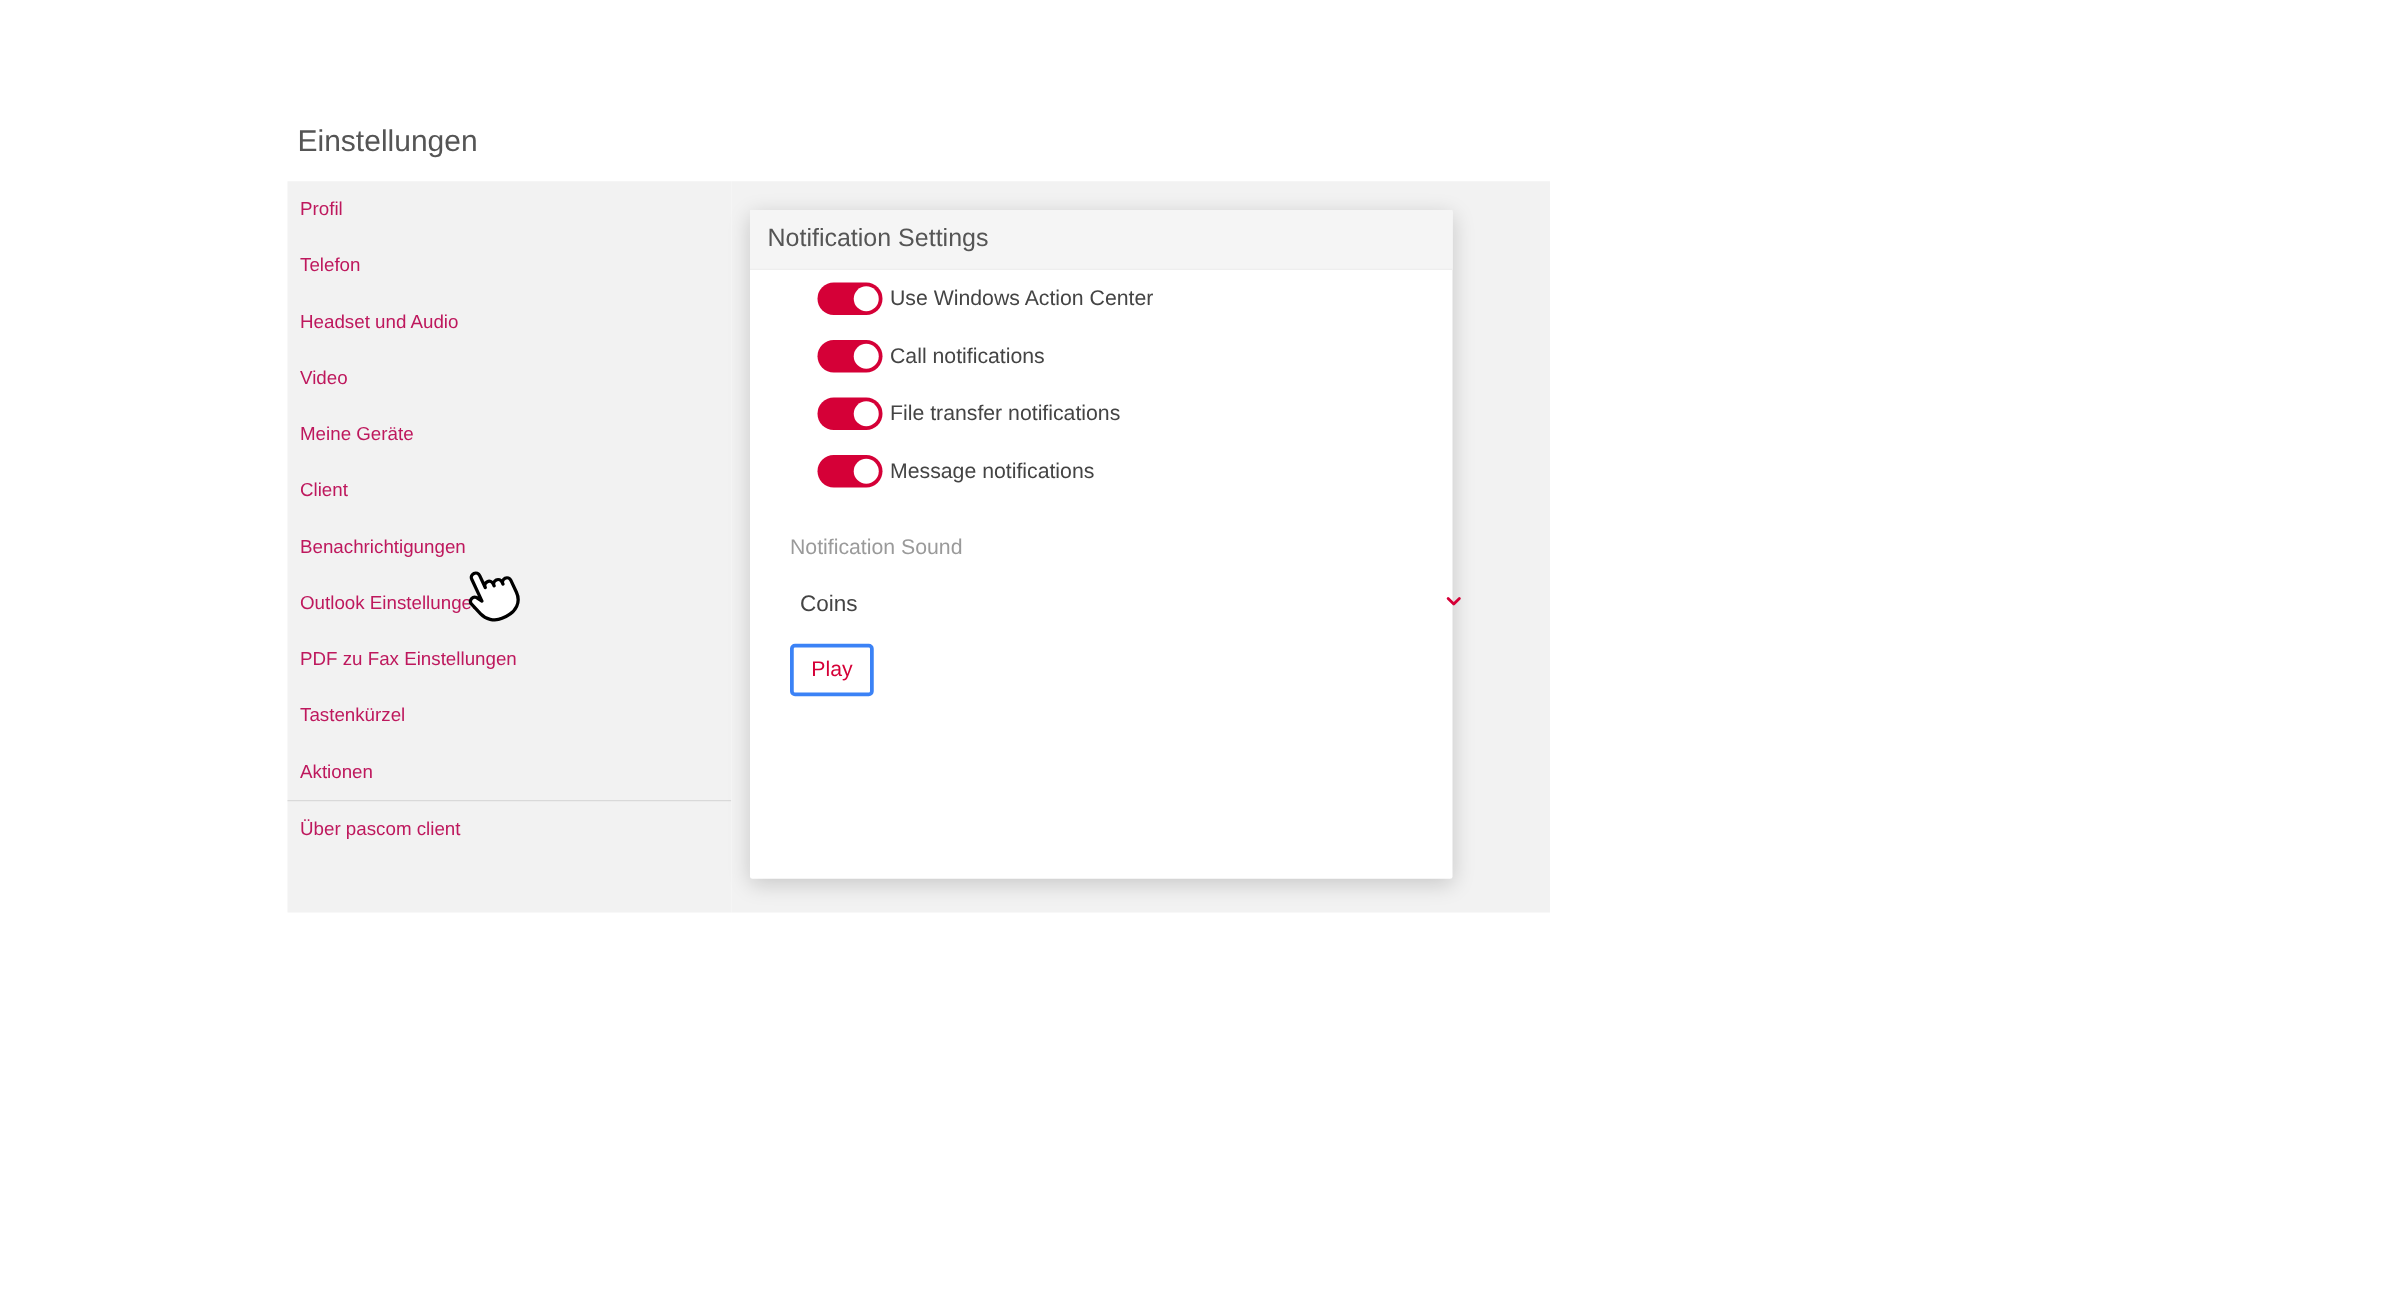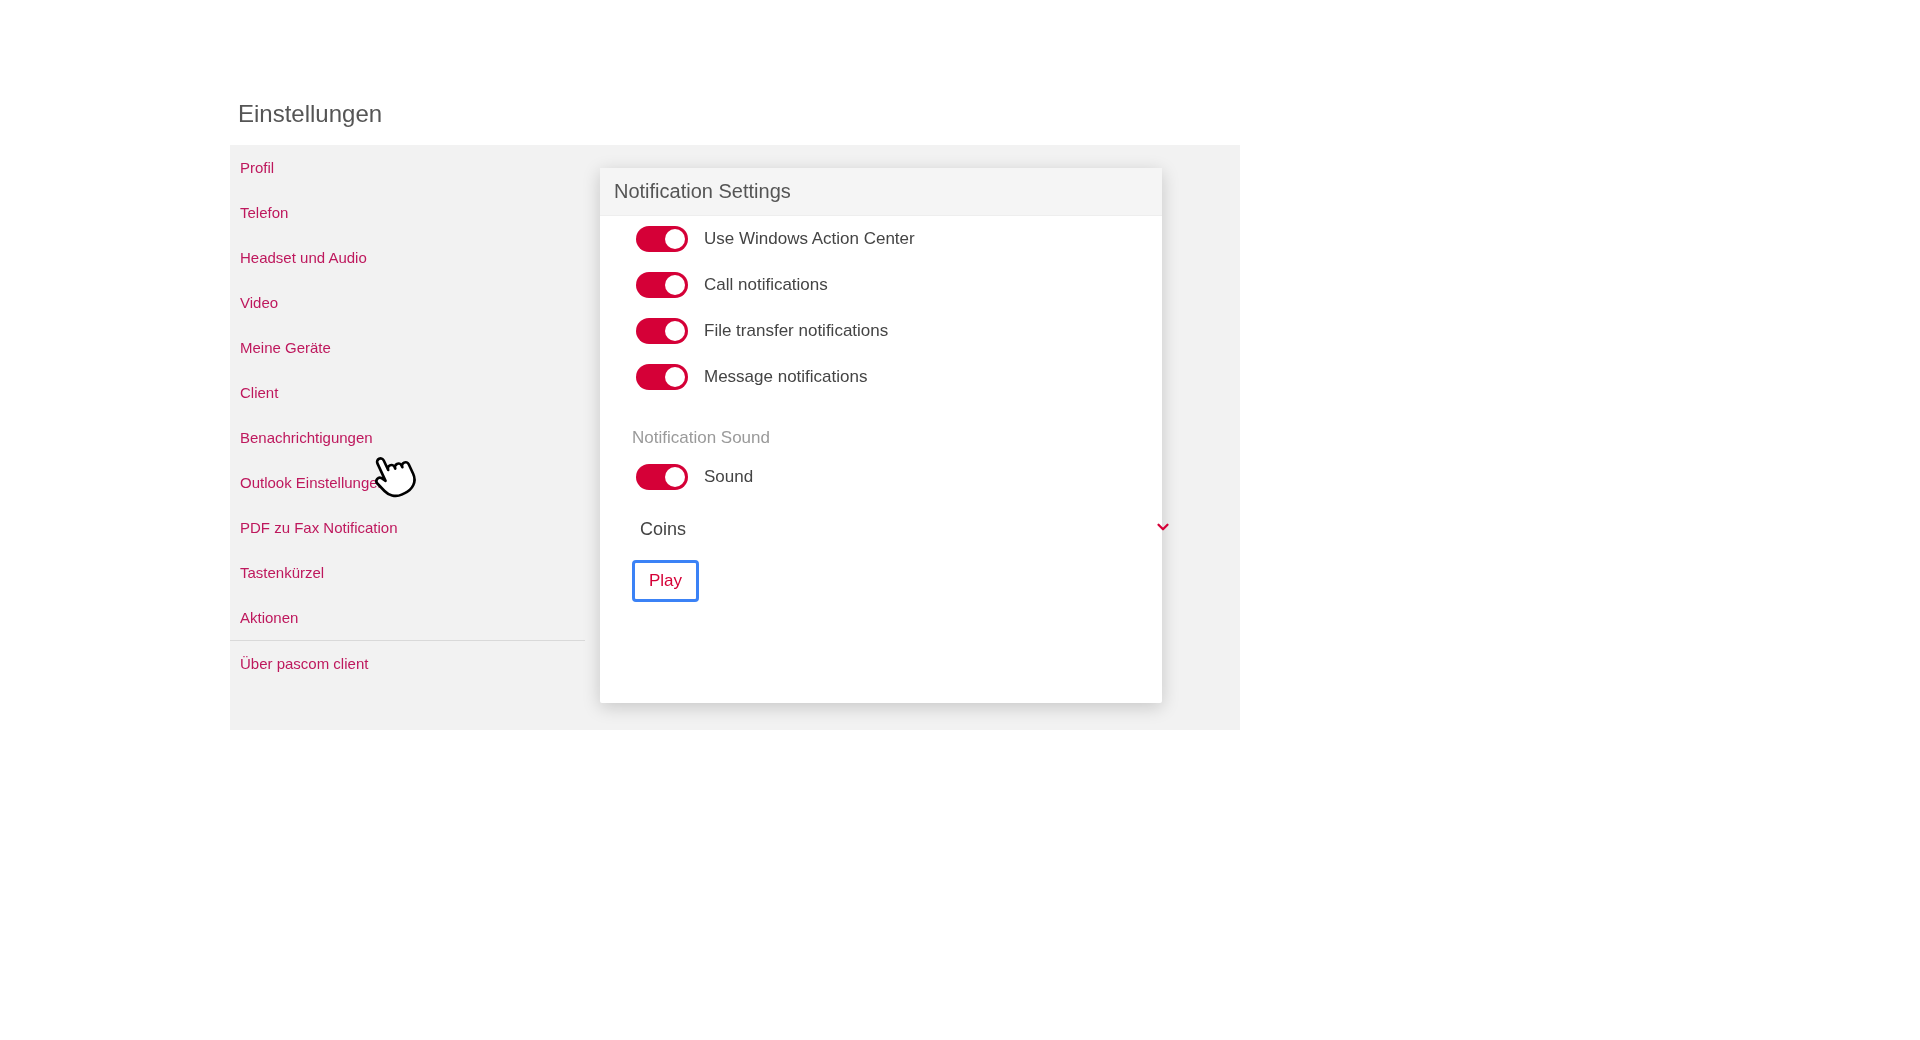--- a/index.html
+++ b/index.html
@@ -60,21 +60,22 @@
     background: #f5f5f5;
     padding: 12px 14px;
     font-size: 20px;
     color: #555;
     border-bottom: 1px solid #eee;
   }
   .toggle-row {
     display: flex;
     align-items: center;
     padding: 10px 0 10px 36px;
-    gap: 16px;
+    gap: 6px;
+    margin-left: 18px;
   }
   .toggle-row:first-of-type { margin-top: 20px; }
   .toggle {
     width: 52px;
     height: 26px;
     background: #d50037;
     border-radius: 13px;
     position: relative;
     cursor: pointer;
     flex-shrink: 0;
@@ -140,21 +141,21 @@
 
 <nav class="sidebar">
   <div class="sidebar-item"><span>Profil</span></div>
   <div class="sidebar-item"><span>Telefon</span></div>
   <div class="sidebar-item"><span>Headset und Audio</span></div>
   <div class="sidebar-item"><span>Video</span></div>
   <div class="sidebar-item"><span>Meine Geräte</span></div>
   <div class="sidebar-item"><span>Client</span></div>
   <div class="sidebar-item"><span>Benachrichtigungen</span></div>
   <div class="sidebar-item"><span>Outlook Einstellungen</span></div>
-  <div class="sidebar-item"><span>PDF zu Fax Notification</span></div>
+  <div class="sidebar-item"><span>PDF zu Fax Einstellungen</span></div>
   <div class="sidebar-item"><span>Tastenkürzel</span></div>
   <div class="sidebar-item"><span>Aktionen</span></div>
   <hr class="sidebar-divider">
   <div class="sidebar-item"><span>Über pascom client</span></div>
 </nav>
 
 <div class="panel-bg"></div>
 
 <section class="panel">
   <div class="panel-header">Notification Settings</div>
@@ -171,24 +172,20 @@
     <div class="toggle"></div>
     <span class="toggle-label">File transfer notifications</span>
   </div>
   <div class="toggle-row">
     <div class="toggle"></div>
     <span class="toggle-label">Message notifications</span>
   </div>
 
   <div class="section-label">Notification Sound</div>
 
-  <div class="toggle-row" style="margin-top:0;">
-    <div class="toggle"></div>
-    <span class="toggle-label">Sound</span>
-  </div>
 
   <div class="dropdown">
     <span class="dropdown-value">Coins</span>
     <span class="chevron">
       <svg width="18" height="18" viewBox="0 0 24 24" fill="none" stroke="#d50037" stroke-width="3" stroke-linecap="round" stroke-linejoin="round">
           <polyline points="6 9 12 15 18 9"></polyline>
         </svg>
     </span>
   </div>
 

